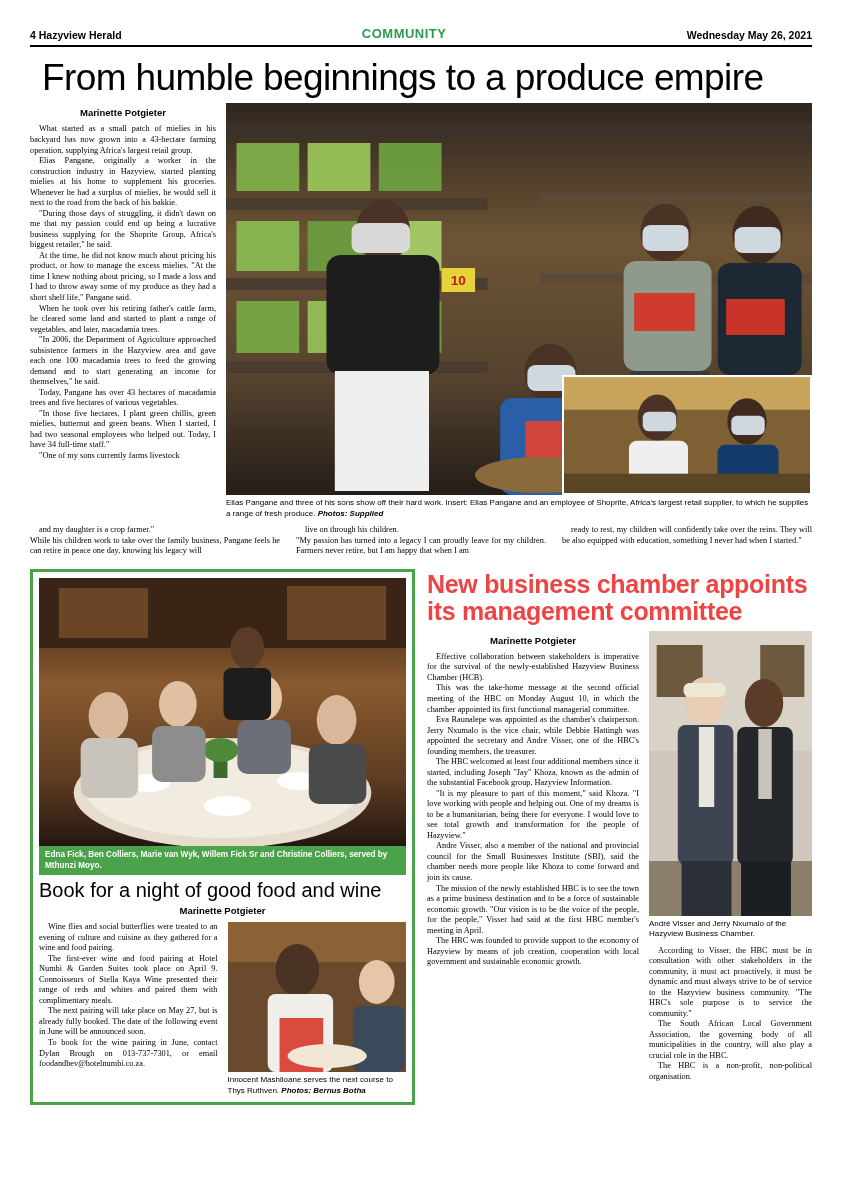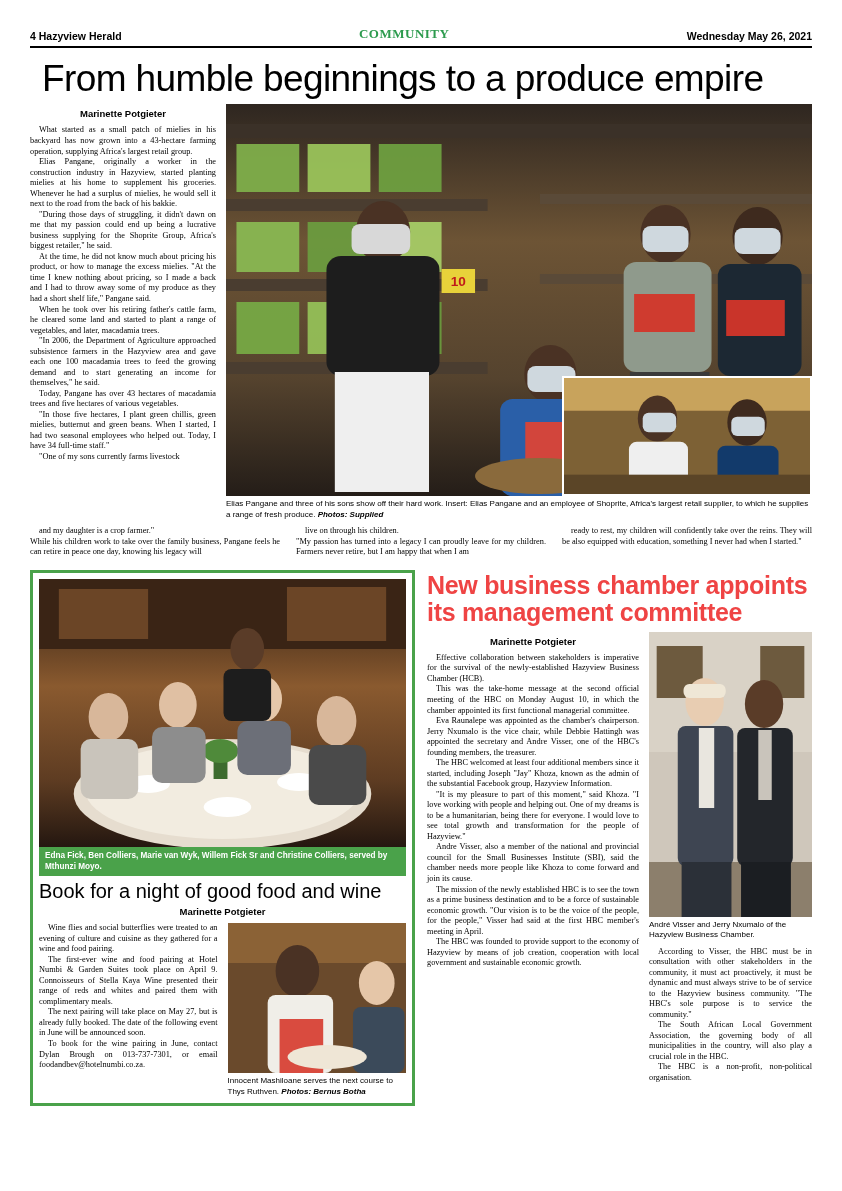--- a/index.html
+++ b/index.html
@@ -14,21 +14,21 @@
     padding: 26px 30px 18px 30px;
   }
 
   
   .masthead {
     display:flex; align-items:flex-end; justify-content:space-between;
     border-bottom: 2px solid #000;
     padding-bottom: 4px;
   }
   .mast-left { font-family:"Liberation Sans", sans-serif; font-size:10.5px; font-weight:bold; color:#000; }
-  .mast-center { font-family:Liberation Serif, serif; font-size:13px; font-weight:bold; color:#2d9b4e; letter-spacing:.5px; }
+  .mast-center { font-family:Liberation Sans, sans-serif; font-size:13px; font-weight:bold; color:#2d9b4e; letter-spacing:.5px; }
   .mast-right { font-family:"Liberation Sans", sans-serif; font-size:10.5px; font-weight:bold; color:#000; }
 
   
   .headline-main {
     font-family:"Liberation Sans", sans-serif;
     font-weight:400;
     font-size:37px;
     line-height:1.04;
     letter-spacing:-0.6px;
     margin:12px 0 6px 12px;
@@ -124,21 +124,21 @@
 
   <div class="headline-main">From humble beginnings to a produce empire</div>
 
   <div class="story1">
 
     <div class="s1-col">
       <div class="byline">Marinette Potgieter</div>
       <p class="body first">What started as a small patch of mielies in his backyard has now grown into a 43-hectare farming operation, supplying Africa's largest retail group.</p>
       <p class="body">Elias Pangane, originally a worker in the construction industry in Hazyview, started planting mielies at his home to supplement his groceries. Whenever he had a surplus of mielies, he would sell it next to the road from the back of his bakkie.</p>
       <p class="body">"During those days of struggling, it didn't dawn on me that my passion could end up being a lucrative business supplying for the Shoprite Group, Africa's biggest retailer," he said.</p>
-      <p class="body">At the time, he did not know much about pricing his product, or how to manage the excess mielies. "At the time I knew nothing about pricing, so I made a back and I had to throw away some of my produce as they had a short shelf life," Pangane said.</p>
+      <p class="body">At the time, he did not know much about pricing his product, or how to manage the excess mielies. "At the time I knew nothing about pricing, so I made a loss and I had to throw away some of my produce as they had a short shelf life," Pangane said.</p>
       <p class="body">When he took over his retiring father's cattle farm, he cleared some land and started to plant a range of vegetables, and later, macadamia trees.</p>
       <p class="body">"In 2006, the Department of Agriculture approached subsistence farmers in the Hazyview area and gave each one 100 macadamia trees to feed the growing demand and to start generating an income for themselves," he said.</p>
       <p class="body">Today, Pangane has over 43 hectares of macadamia trees and five hectares of various vegetables.</p>
       <p class="body">"In those five hectares, I plant green chillis, green mielies, butternut and green beans. When I started, I had two seasonal employees who helped out. Today, I have 34 full-time staff."</p>
       <p class="body">"One of my sons currently farms livestock</p>
     </div>
 
     <div class="s1-media">
       <div class="photo ph-shop" style="height:392px; position:relative;">
         <svg width="100%" height="100%" viewBox="0 0 560 392" preserveAspectRatio="none">

